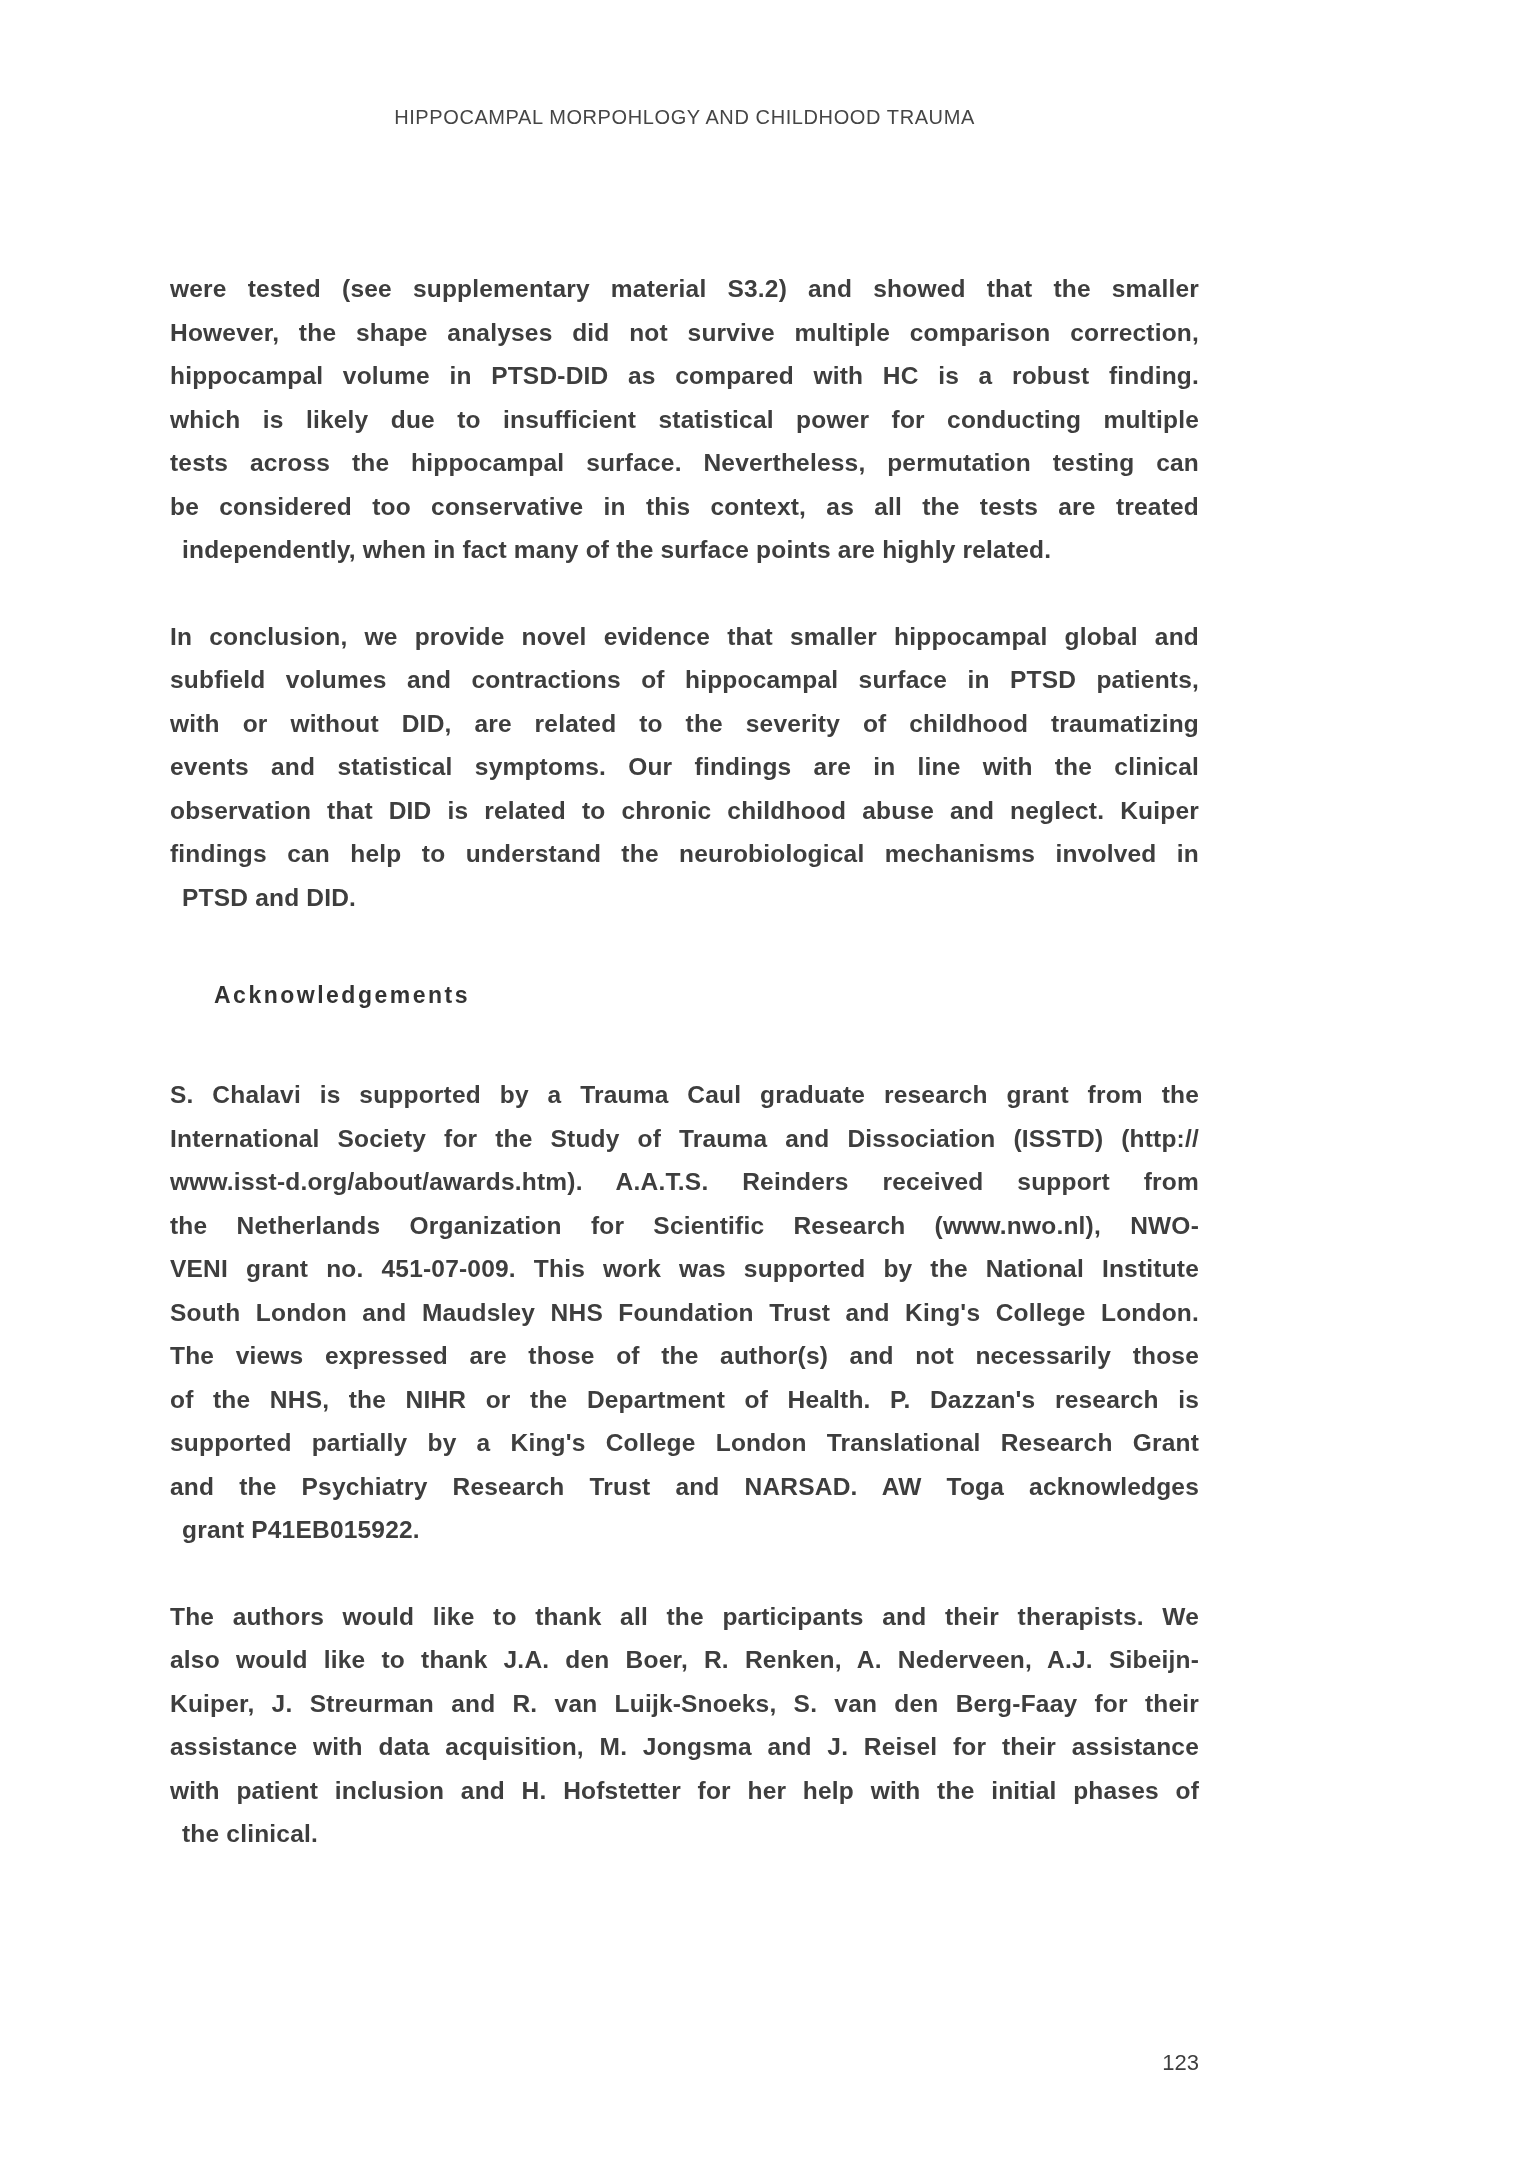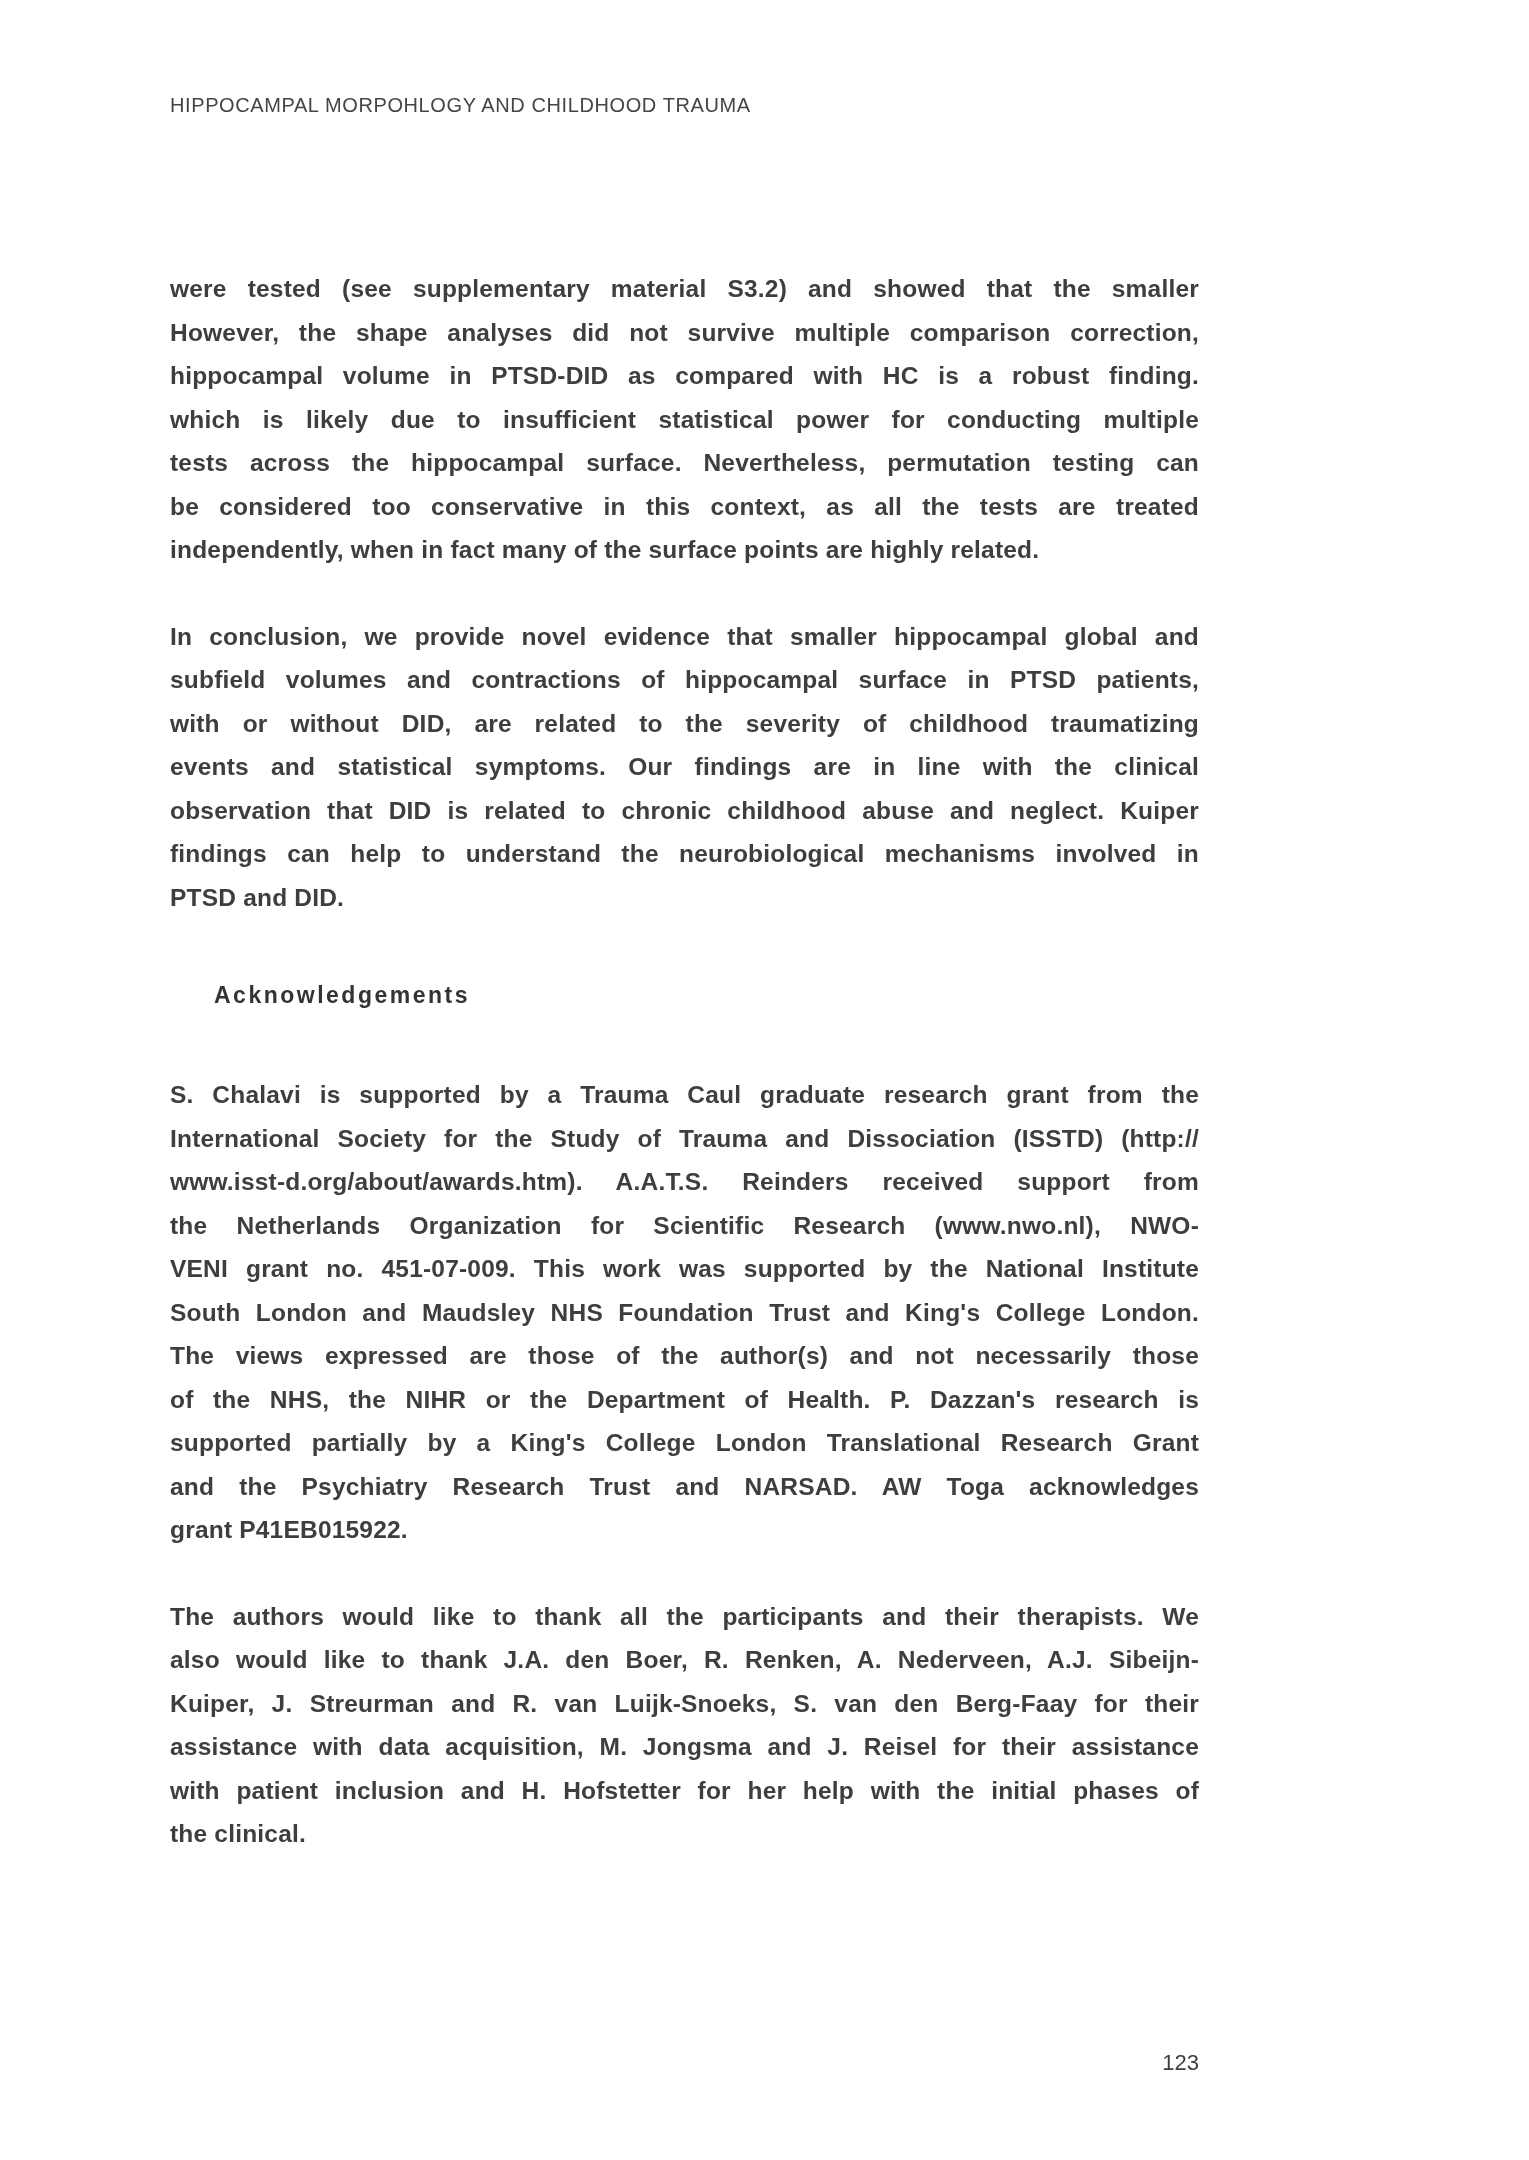--- a/index.html
+++ b/index.html
@@ -10,24 +10,24 @@
   .page {
     position: relative;
     width: 1529px;
     height: 2160px;
     background: var(--bg, #ffffff);
     font-family: "Liberation Sans", "DejaVu Sans", sans-serif;
     overflow: hidden;
   }
   .running-header {
     position: absolute;
-    top: 94px;
+    top: 106px;
     left: 170px;
     right: 330px;
-    text-align: left;
+    text-align: center;
     font-size: 20px;
     font-weight: 400;
     letter-spacing: 0.6px;
     color: var(--header-color, #454545);
     white-space: nowrap;
   }
   .body-text {
     position: absolute;
     top: 267px;
     left: 170px;
@@ -42,20 +42,21 @@
     color: var(--text-color, #3e3e3e);
   }
   .para .line {
     display: block;
     text-align: justify;
     text-align-last: justify;
   }
   .para .line.last {
     text-align: left;
     text-align-last: left;
+    margin-left: 12px;
   }
   .ack-heading {
     margin: 58px 0 60px 44px;
     font-size: 23px;
     font-weight: 700;
     letter-spacing: 2.5px;
     line-height: 36px;
     color: var(--heading-color, #333333);
   }
   .page-number {

